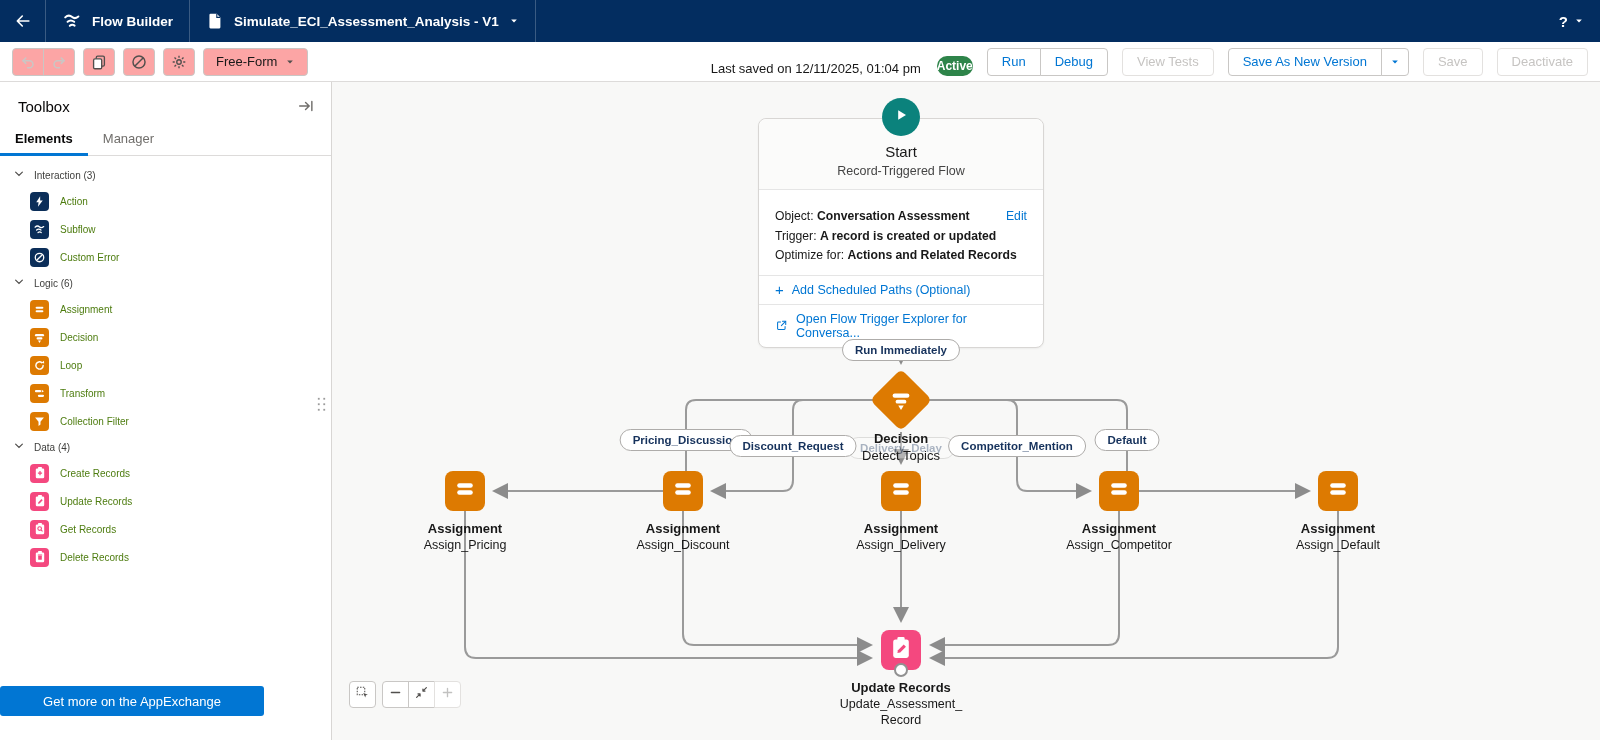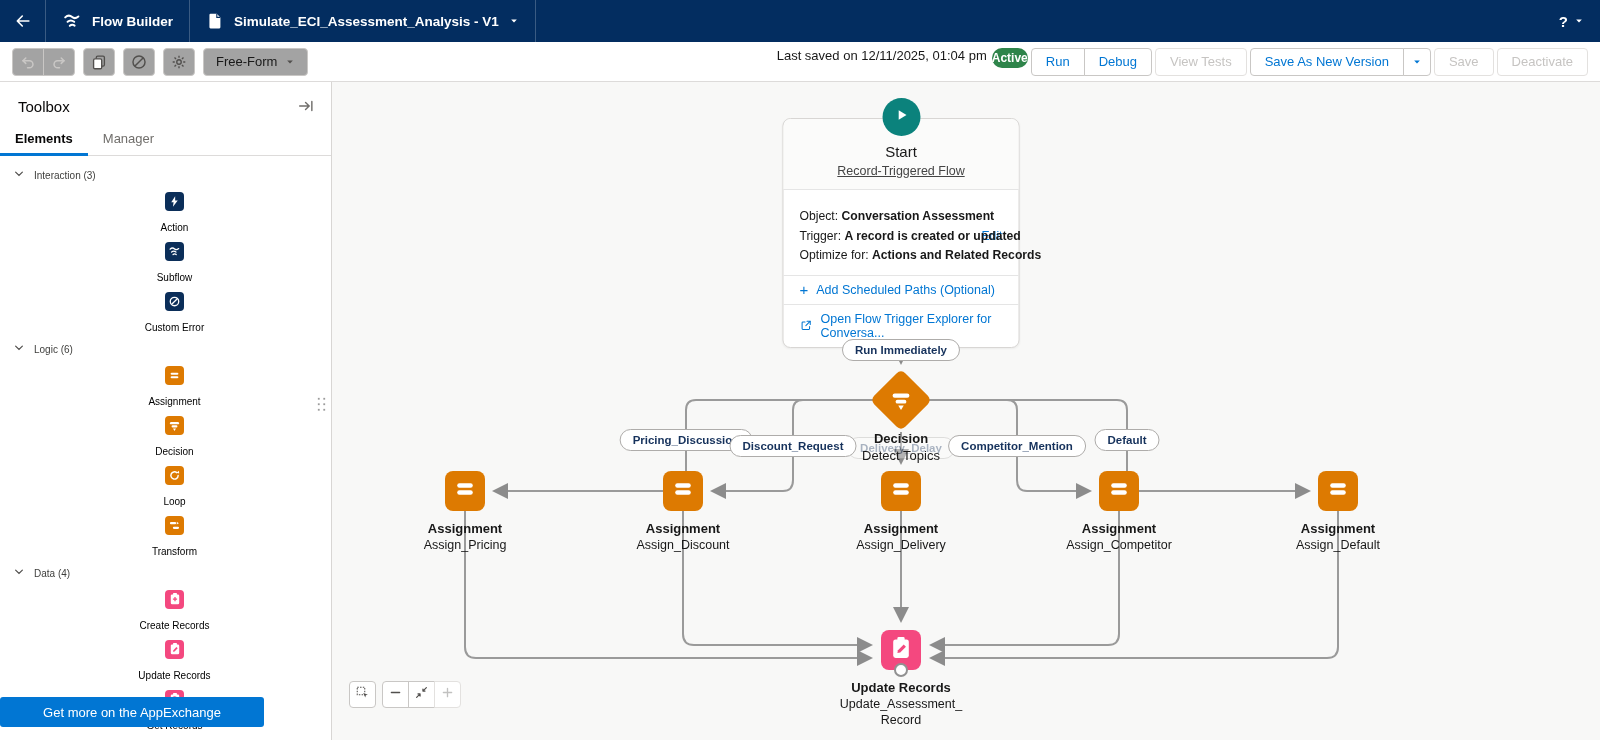--- a/index.html
+++ b/index.html
@@ -14,27 +14,27 @@
   .hdr-right { margin-left:auto; border-right:none; gap:6px; cursor:pointer; }
   .hdr-help { font-size:15px; font-weight:700; }
   .icon-20 svg { width:20px; height:20px; display:block; }
   .icon-18 svg { width:18px; height:18px; display:block; }
   .icon-13 svg { width:13px; height:13px; display:block; }
   .icon-10 svg { width:10px; height:10px; display:block; }
 
   
   .toolbar { height:40px; background:#fff; border-bottom:1px solid #dddbda; display:flex; align-items:center; padding:0 12px; gap:8px; }
   .tb-group { display:flex; }
-  .tb-btn { height:28px; min-width:30px; background:#a3a3a3; border:1px solid #c9c7c5; border-radius:4px;
+  .tb-btn { height:28px; min-width:30px; background:#fca5a5; border:1px solid #c9c7c5; border-radius:4px;
             display:flex; align-items:center; justify-content:center; padding:0 6px; cursor:pointer; }
   .tb-group .tb-btn { border-radius:0; margin-left:-1px; }
   .tb-group .tb-btn:first-child { border-radius:4px 0 0 4px; margin-left:0; }
   .tb-group .tb-btn:last-child { border-radius:0 4px 4px 0; }
   .freeform { gap:8px; padding:0 12px; font-size:13px; color:#181818; }
-  .tb-right { margin-left:auto; display:flex; align-items:flex-start; gap:3px; }
+  .tb-right { margin-left:auto; display:flex; align-items:flex-end; gap:14px; }
   .last-saved { font-size:13px; color:#181818; margin-right:2px; }
   .badge { background:#2e844a; color:#fff; font-size:12px; font-weight:700; padding:3px 0; border-radius:12px; }
   .btn { height:28px; background:#fff; border:1px solid #c9c7c5; border-radius:4px; color:#0176d3;
          font-size:13px; padding:0 14px; display:flex; align-items:center; cursor:pointer; font-family:inherit; }
   .btn.disabled { color:#c6c4c2; border-color:#e3e1df; cursor:default; }
   .btn-group { display:flex; }
   .btn-group .btn { border-radius:0; margin-left:-1px; }
   .btn-group .btn:first-child { border-radius:4px 0 0 4px; margin-left:0; }
   .btn-group .btn:last-child { border-radius:0 4px 4px 0; }
   .btn-caret { padding:0 8px; }
@@ -44,44 +44,44 @@
 
   
   .sidebar { width:332px; background:#fff; border-right:1px solid #d8d6d4; position:relative; }
   .tbx-head { display:flex; align-items:center; justify-content:space-between; padding:15px 16px 11px 18px; }
   .tbx-title { font-size:15px; color:#080707; }
   .tabs { display:flex; border-bottom:1px solid #dddbda; font-size:13px; }
   .tab { padding:5px 15px 7px 15px; color:#706e6b; cursor:pointer; border-bottom:3px solid transparent; margin-bottom:-1px; }
   .tab.active { color:#080707; font-weight:700; border-bottom-color:#0176d3; }
   .tree { padding-top:7px; font-size:10px; }
   .tree-section { display:flex; align-items:center; gap:9px; padding:5px 12px 5px 13px; color:#3e3e3c; cursor:pointer; }
-  .tree-item { display:flex; align-items:center; gap:11px; padding:4.5px 12px 4.5px 30px; color:#000000; cursor:pointer;flex-direction:column; }
+  .tree-item { display:flex; align-items:center; gap:11px; padding:4.5px 12px 4.5px 30px; color:#4d7c0f; cursor:pointer; }
   .mini-icon { width:19px; height:19px; border-radius:4px; display:flex; align-items:center; justify-content:center; flex:none; }
-  .appx-btn { position:absolute; left:0; bottom:13px; width:264px; height:30px; background:#0176d3; color:#fff;
+  .appx-btn { position:absolute; left:0; bottom:24px; width:264px; height:30px; background:#0176d3; color:#fff;
               border:none; border-radius:3px; font-size:13px; font-family:inherit; cursor:pointer; }
   .drag-handle { position:absolute; left:316px; top:314px; width:11px; height:17px; z-index:6; cursor:col-resize;
     background-image:radial-gradient(circle, #9b9b9b 1.1px, transparent 1.4px); background-size:5.5px 5.5px; }
 
   
   .canvas { position:relative; flex:1; background:#f8f8f7; overflow:hidden; }
   .wires { position:absolute; left:0; top:0; pointer-events:none; }
 
   .pill { position:absolute; transform:translate(-50%,-50%); background:#fff; border:1px solid #aeacaa; border-radius:12px;
           height:22px; line-height:20px; padding:0 12px; font-size:11.5px; font-weight:600; color:#16325c; white-space:nowrap; z-index:3; cursor:pointer; }
   .pill.faded { opacity:.35; z-index:1; }
 
   
-  .start-card { position:absolute; left:569px; top:36px; width:237px; transform:translateX(-50%); background:#fff;
+  .start-card { position:absolute; left:569px; top:36px; width:286px; transform:translateX(-50%); background:#fff;
                 border:1px solid #d8d6d4; border-radius:8px; box-shadow:0 1px 2px rgba(0,0,0,.05); z-index:2; }
   .start-play { position:absolute; left:50%; top:-21px; transform:translateX(-50%); width:38px; height:38px; border-radius:50%;
                 background:#0b827c; display:flex; align-items:center; justify-content:center; z-index:3; cursor:pointer; }
   .start-play svg { width:20px; height:20px; }
   .start-head { text-align:center; padding:24px 10px 11px; background:#fbfbfa; border-radius:8px 8px 0 0; }
   .start-title { font-size:15px; color:#181818; }
-  .start-sub { font-size:12.5px; color:#444; margin-top:4px;text-decoration:underline; }
+  .start-sub { font-size:12.5px; color:#444; margin-top:4px; }
   .start-rows { border-top:1px solid #e5e5e5; padding:17px 16px 9px; font-size:12.2px; color:#181818; }
   .srow { line-height:19.5px; white-space:nowrap; }
   .srow b { font-weight:700; }
   .srow .edit { float:right; color:#0176d3; cursor:pointer; }
   .start-link { border-top:1px solid #e5e5e5; padding:7px 16px; display:flex; align-items:center; gap:8px;
                 color:#0176d3; font-size:12.5px; cursor:pointer; }
   .plus-glyph { font-size:15px; font-weight:400; line-height:12px; }
 
   
   .flow-node { position:absolute; transform:translateX(-50%); width:180px; display:flex; flex-direction:column; align-items:center; z-index:2; cursor:pointer; }
@@ -343,20 +343,28 @@
           <span class="mini-icon" style="background:#dd7a01">
             <svg viewBox="0 0 20 20" style="width:13px;height:13px">
               <g fill="#fff">
                 <rect x="3" y="4.8" width="9.5" height="3.2" rx="1.6"></rect>
                 <path d="M13.5 4.4l3.2 2-3.2 2z"></path>
                 <rect x="7.5" y="12" width="9.5" height="3.2" rx="1.6"></rect>
               </g>
             </svg>
           </span>
           <span class="item-label">Transform</span>
+        </div>
+        <div class="tree-item">
+          <span class="mini-icon" style="background:#dd7a01">
+            <svg viewBox="0 0 20 20" style="width:13px;height:13px">
+              <path d="M3.2 4h13.6l-5.3 6.2v4.6l-3 2V10.2z" fill="#fff"></path>
+            </svg>
+          </span>
+          <span class="item-label">Collection Filter</span>
         </div>
         <div class="tree-section">
           <span class="chev"><svg viewBox="0 0 16 16" style="width:12px;height:12px">
               <path d="M3.5 5.5L8 10l4.5-4.5" fill="none" stroke="#514f4d" stroke-width="1.6" stroke-linecap="round"></path>
             </svg></span>
           <span>Data (4)</span>
         </div>
         <div class="tree-item">
           <span class="mini-icon" style="background:#f4487f">
             <svg viewBox="0 0 20 20" style="width:14px;height:14px">

